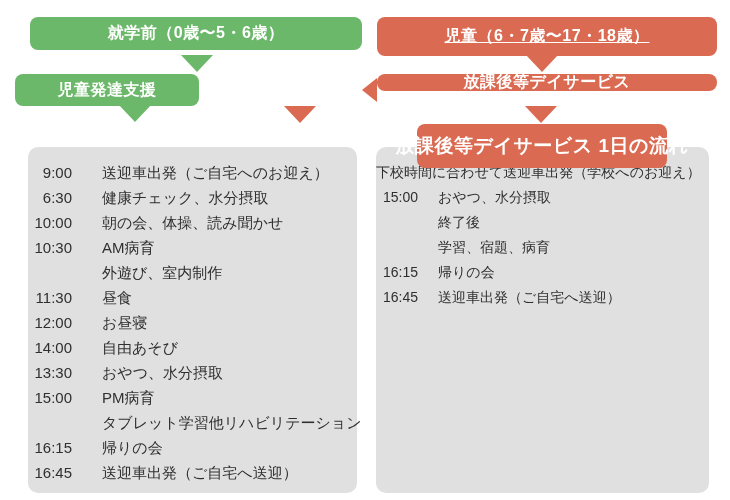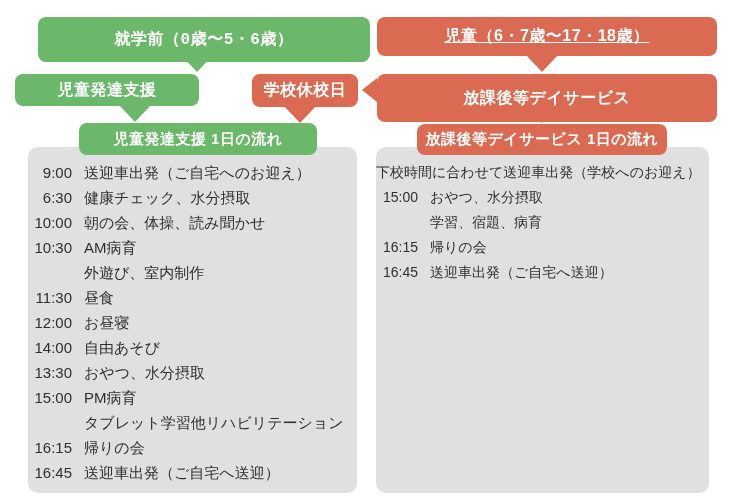--- a/index.html
+++ b/index.html
@@ -30,24 +30,24 @@
     border-right-width:15px;border-right-style:solid;background:none;
   }
   .tri-left.red{background:none;border-right-color:#da6a51;}
   
   .panel{
     position:absolute;top:147px;height:346px;background:#e0e0e0;
     border-radius:10px;box-sizing:border-box;padding-top:13px;
   }
   .panel-left{left:28px;width:329px;font-size:15px;}
   .panel-right{left:376px;width:333px;font-size:14px;}
-  .srow{display:flex;line-height:25px;}
+  .srow{display:flex;line-height:25px;gap:8px;}
   .srow .time{width:44px;text-align:right;flex:none;}
   .panel-right .srow .time{width:42px;}
-  .srow .act{margin-left:12px;white-space:nowrap;}
+  .srow .act{margin-left:22px;white-space:nowrap;}
   .panel-right .srow .act{margin-left:12px;}
   .intro-line{line-height:25px;padding-left:0;white-space:nowrap;}
 </style>
 </head>
 <body>
 
 <div class="canvas">
 
   <div class="panel panel-left">
     <div class="srow">
@@ -105,40 +105,42 @@
   </div>
 
   <div class="panel panel-right">
     <div class="intro-line">下校時間に合わせて送迎車出発（学校へのお迎え）</div>
     <div class="srow">
         <span class="time">15:00</span>
         <span class="act">おやつ、水分摂取</span>
       </div>
     <div class="srow">
         <span class="time"></span>
+        <span class="act">終了後</span>
+      </div>
+    <div class="srow">
+        <span class="time"></span>
         <span class="act">学習、宿題、病育</span>
       </div>
     <div class="srow">
         <span class="time">16:15</span>
         <span class="act">帰りの会</span>
       </div>
     <div class="srow">
         <span class="time">16:45</span>
         <span class="act">送迎車出発（ご自宅へ送迎）</span>
       </div>
   </div>
 
   <div class="tri-down green" style="left:181px;top:55px;"></div>
   <div class="tri-down red" style="left:526px;top:55px;"></div>
   <div class="tri-down green" style="left:119px;top:105px;"></div>
   <div class="tri-down red" style="left:284px;top:106px;"></div>
   <div class="tri-down red" style="left:525px;top:106px;"></div>
   <div class="tri-left red" style="left:362px;top:78px;"></div>
 
-  <div class="box green" style="left:38px;top:17px;width:332px;height:45px;font-family:Liberation Mono, monospace;">就学前（0歳〜5・6歳）</div>
+  <div class="box green" style="left:30px;top:17px;width:332px;height:33px;">就学前（0歳〜5・6歳）</div>
   <div class="box red" style="left:377px;top:17px;width:340px;height:39px;text-decoration:underline;">児童（6・7歳〜17・18歳）</div>
   <div class="box green" style="left:15px;top:74px;width:184px;height:32px;">児童発達支援</div>
-  <div class="box red" style="left:252px;top:74px;width:106px;height:33px;">学校休校日</div>
-  <div class="box red" style="left:377px;top:74px;width:340px;height:48px;">放課後等デイサービス</div>
-  <div class="box green" style="left:79px;top:123px;width:238px;height:32px;font-size:15px;">児童発達支援 1日の流れ</div>
-  <div class="box red" style="left:417px;top:124px;width:250px;height:31px;font-size:15px;">放課後等デイサービス 1日の流れ</div>
+  <div class="box red" style="left:377px;top:74px;width:340px;height:17px;">放課後等デイサービス</div>
+  <div class="box red" style="left:417px;top:124px;width:250px;height:44px;font-size:19px;">放課後等デイサービス 1日の流れ</div>
 
 </div>
 
 </body></html>

